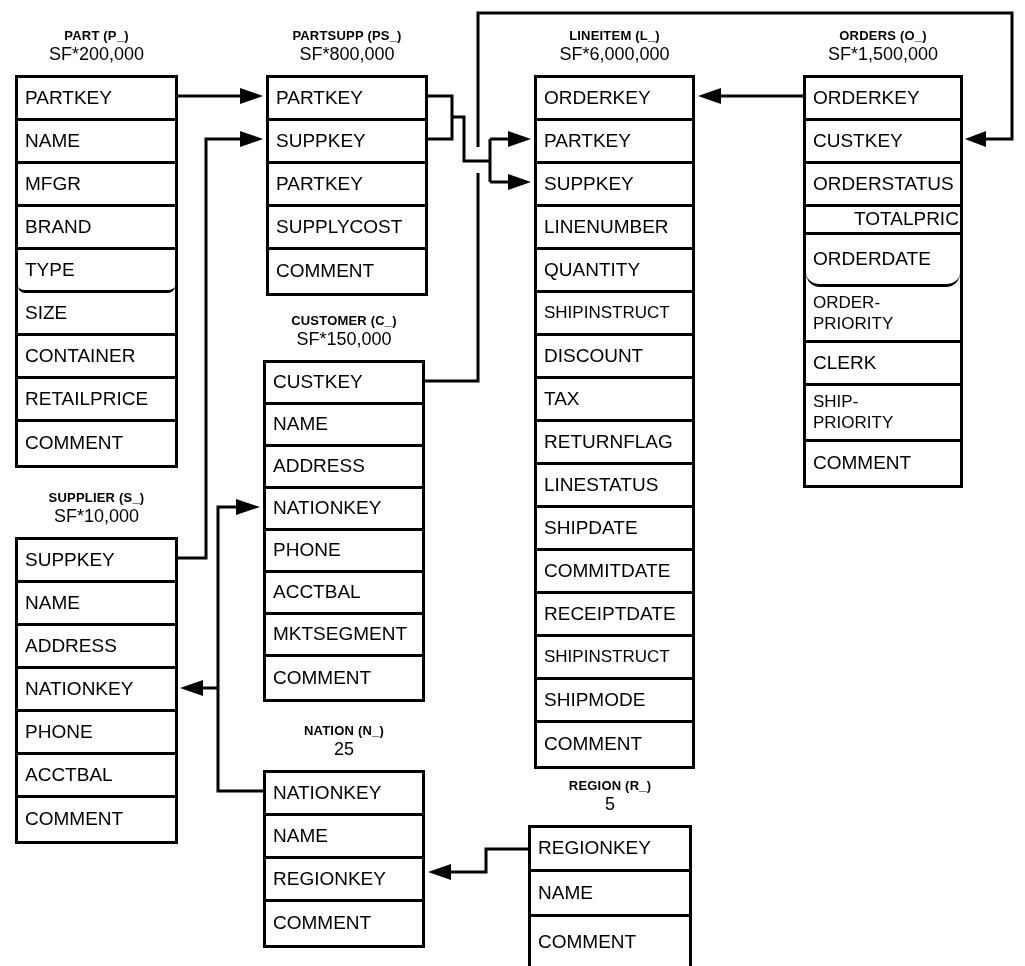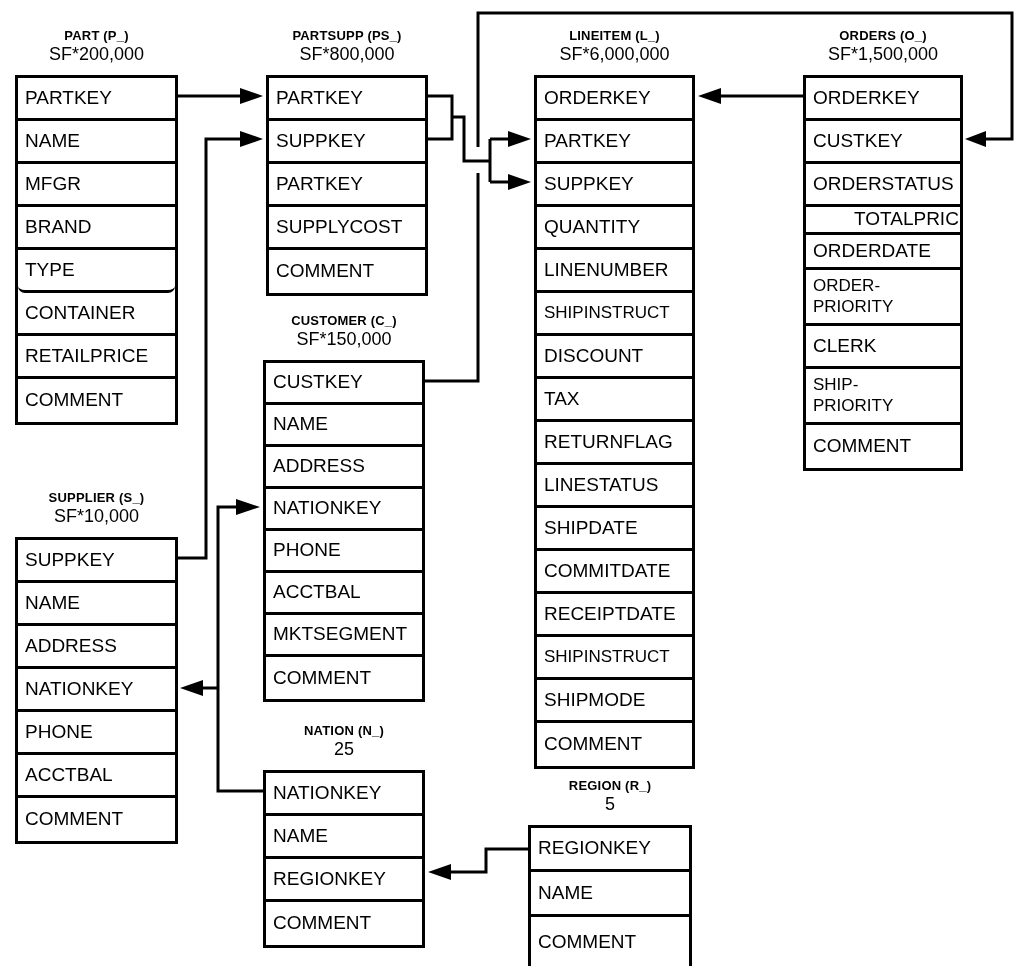--- a/index.html
+++ b/index.html
@@ -65,20 +65,21 @@
       <div class="table-head" style="left: 3px; top: 29px; width: 187px;">
         <div class="t">PART (P_)</div>
         <div class="c">SF*200,000</div>
       </div>
       <div class="tbl" style="left: 15px; top: 75px; width: 163px;">
         <div class="row" style="height: 43px;"><span>PARTKEY</span></div>
         <div class="row" style="height: 43px;"><span>NAME</span></div>
         <div class="row" style="height: 43px;"><span>MFGR</span></div>
         <div class="row" style="height: 43px;"><span>BRAND</span></div>
         <div class="row" style="height: 43px; border-radius: 7px;"><span>TYPE</span></div>
+        <div class="row" style="height: 43px;"><span>SIZE</span></div>
         <div class="row" style="height: 43px;"><span>CONTAINER</span></div>
         <div class="row" style="height: 43px;"><span>RETAILPRICE</span></div>
         <div class="row" style="height: 43px;"><span>COMMENT</span></div>
       </div>
       <div class="table-head" style="left: 254px; top: 29px; width: 186px;">
         <div class="t">PARTSUPP (PS_)</div>
         <div class="c">SF*800,000</div>
       </div>
       <div class="tbl" style="left: 266px; top: 75px; width: 162px;">
         <div class="row" style="height: 43px;"><span>PARTKEY</span></div>
@@ -88,22 +89,22 @@
         <div class="row" style="height: 43px;"><span>COMMENT</span></div>
       </div>
       <div class="table-head" style="left: 522px; top: 29px; width: 185px;">
         <div class="t">LINEITEM (L_)</div>
         <div class="c">SF*6,000,000</div>
       </div>
       <div class="tbl" style="left: 534px; top: 75px; width: 161px;">
         <div class="row" style="height: 43px;"><span>ORDERKEY</span></div>
         <div class="row" style="height: 43px;"><span>PARTKEY</span></div>
         <div class="row" style="height: 43px;"><span>SUPPKEY</span></div>
+        <div class="row" style="height: 43px;"><span>LINENUMBER</span></div>
         <div class="row" style="height: 43px;"><span>QUANTITY</span></div>
-        <div class="row" style="height: 43px;"><span>LINENUMBER</span></div>
         <div class="row long" style="height: 43px;"><span>SHIPINSTRUCT</span></div>
         <div class="row" style="height: 43px;"><span>DISCOUNT</span></div>
         <div class="row" style="height: 43px;"><span>TAX</span></div>
         <div class="row" style="height: 43px;"><span>RETURNFLAG</span></div>
         <div class="row" style="height: 43px;"><span>LINESTATUS</span></div>
         <div class="row" style="height: 43px;"><span>SHIPDATE</span></div>
         <div class="row" style="height: 43px;"><span>COMMITDATE</span></div>
         <div class="row" style="height: 43px;"><span>RECEIPTDATE</span></div>
         <div class="row long" style="height: 43px;"><span>SHIPINSTRUCT</span></div>
         <div class="row" style="height: 43px;"><span>SHIPMODE</span></div>
@@ -111,21 +112,21 @@
       </div>
       <div class="table-head" style="left: 791px; top: 29px; width: 184px;">
         <div class="t">ORDERS (O_)</div>
         <div class="c">SF*1,500,000</div>
       </div>
       <div class="tbl" style="left: 803px; top: 75px; width: 160px;">
         <div class="row" style="height: 43px;"><span>ORDERKEY</span></div>
         <div class="row" style="height: 43px;"><span>CUSTKEY</span></div>
         <div class="row" style="height: 43px;"><span>ORDERSTATUS</span></div>
         <div class="row" style="height: 28px; padding-left: 48px;"><span>TOTALPRICE</span></div>
-        <div class="row" style="height: 35px;"><span>ORDERDATE</span></div>
+        <div class="row" style="height: 52px; border-radius: 14px;"><span>ORDERDATE</span></div>
         <div class="row long" style="height: 56px;"><span>ORDER-
 PRIORITY</span></div>
         <div class="row" style="height: 43px;"><span>CLERK</span></div>
         <div class="row long" style="height: 56px;"><span>SHIP-
 PRIORITY</span></div>
         <div class="row" style="height: 43px;"><span>COMMENT</span></div>
       </div>
       <div class="table-head" style="left: 251px; top: 314px; width: 186px;">
         <div class="t">CUSTOMER (C_)</div>
         <div class="c">SF*150,000</div>

